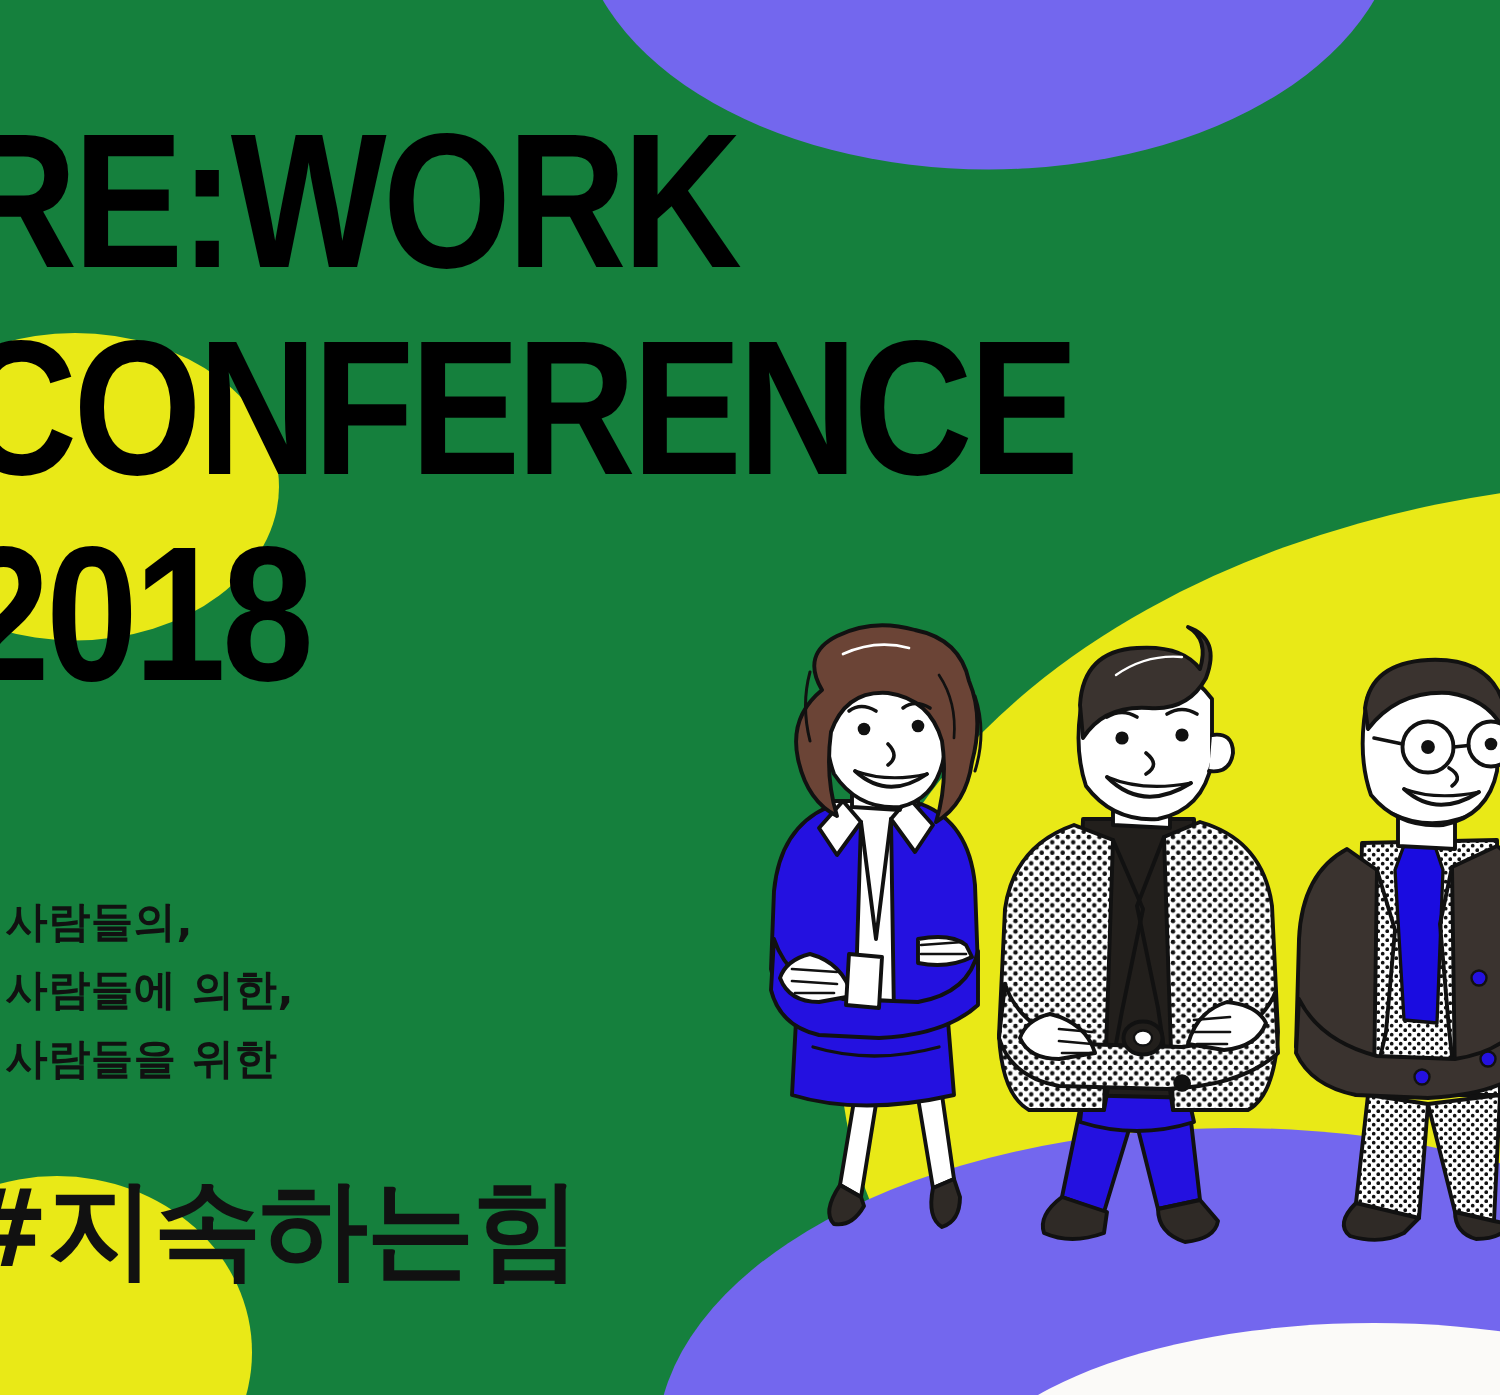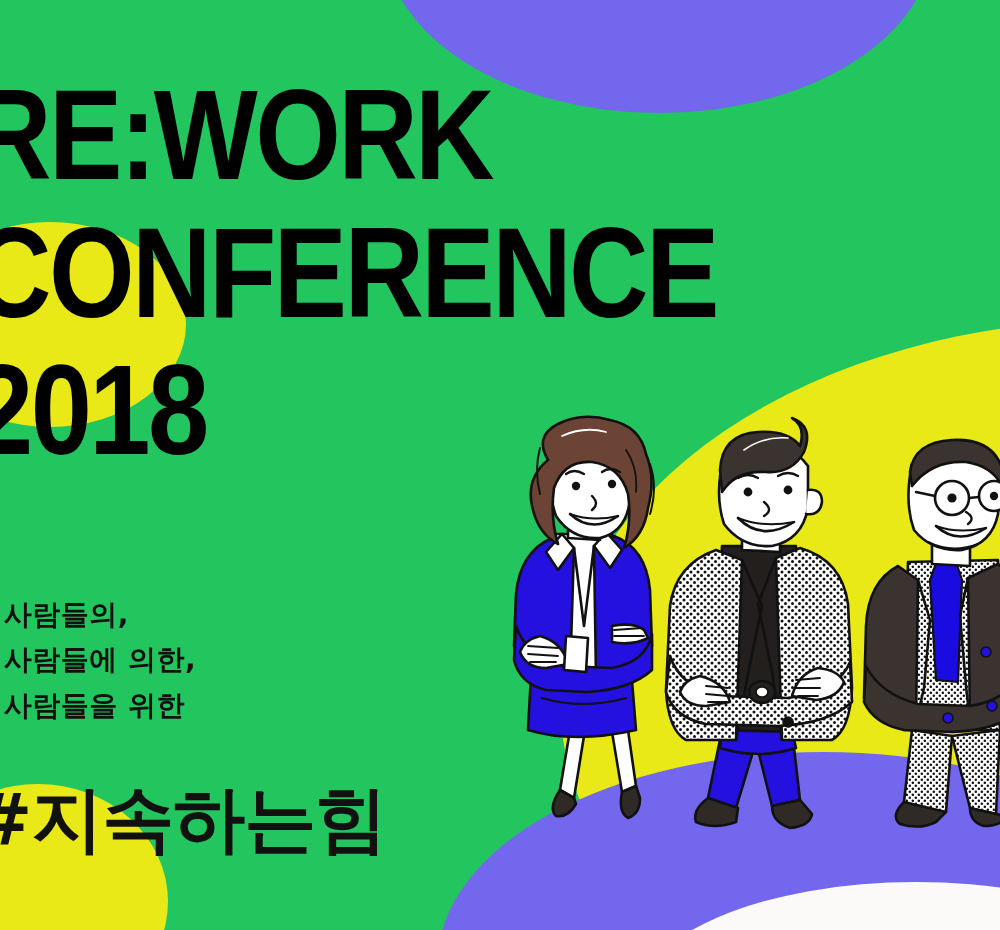--- a/index.html
+++ b/index.html
@@ -8,21 +8,21 @@
     background: #ffffff;
   }
   body {
     font-family: "Liberation Sans", sans-serif;
   }
   #poster {
     position: relative;
     width: 1000px;
     height: 930px;
     overflow: hidden;
-    background: #22c55e;
+    background: #15803d;
   }
   .layer {
     position: absolute;
     top: 0;
     left: 0;
     width: 1000px;
     height: 930px;
   }
   
   #blob-purple-top {

